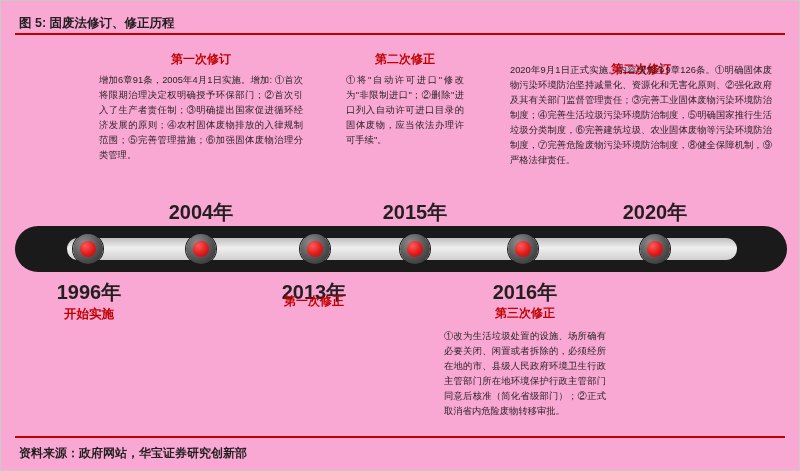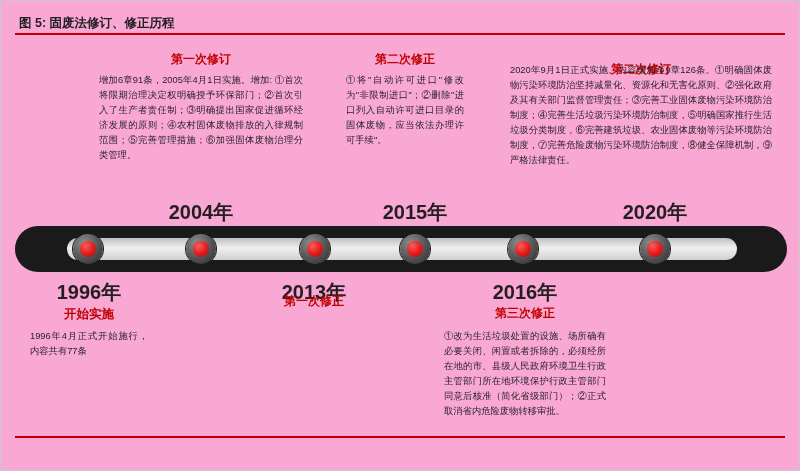--- a/index.html
+++ b/index.html
@@ -185,18 +185,18 @@
   </div>
 
   <div class="year year-below" style="left:88px;">1996年</div>
   <div class="year year-below" style="left:313px;">2013年</div>
   <div class="year year-below" style="left:524px;">2016年</div>
 
   <div class="start-label" style="left:88px; top:305px;">开始实施</div>
   <div class="rev-head" style="left:313px; top:292px;">第一次修正</div>
   <div class="rev-head" style="left:524px; top:304px;">第三次修正</div>
 
-  <div class="body-text" style="left:88px; top:328px; width:118px;">1996年4月正式开始施行，内容共有77条</div>
   <div class="body-text" style="left:524px; top:328px; width:162px;">①改为生活垃圾处置的设施、场所确有必要关闭、闲置或者拆除的，必须经所在地的市、县级人民政府环境卫生行政主管部门所在地环境保护行政主管部门同意后核准（简化省级部门）；②正式取消省内危险废物转移审批。</div>
 
   <div class="footer-rule"></div>
+  <div class="footer-text">资料来源：政府网站，华宝证券研究创新部</div>
 
 </div>
 
 </body></html>

